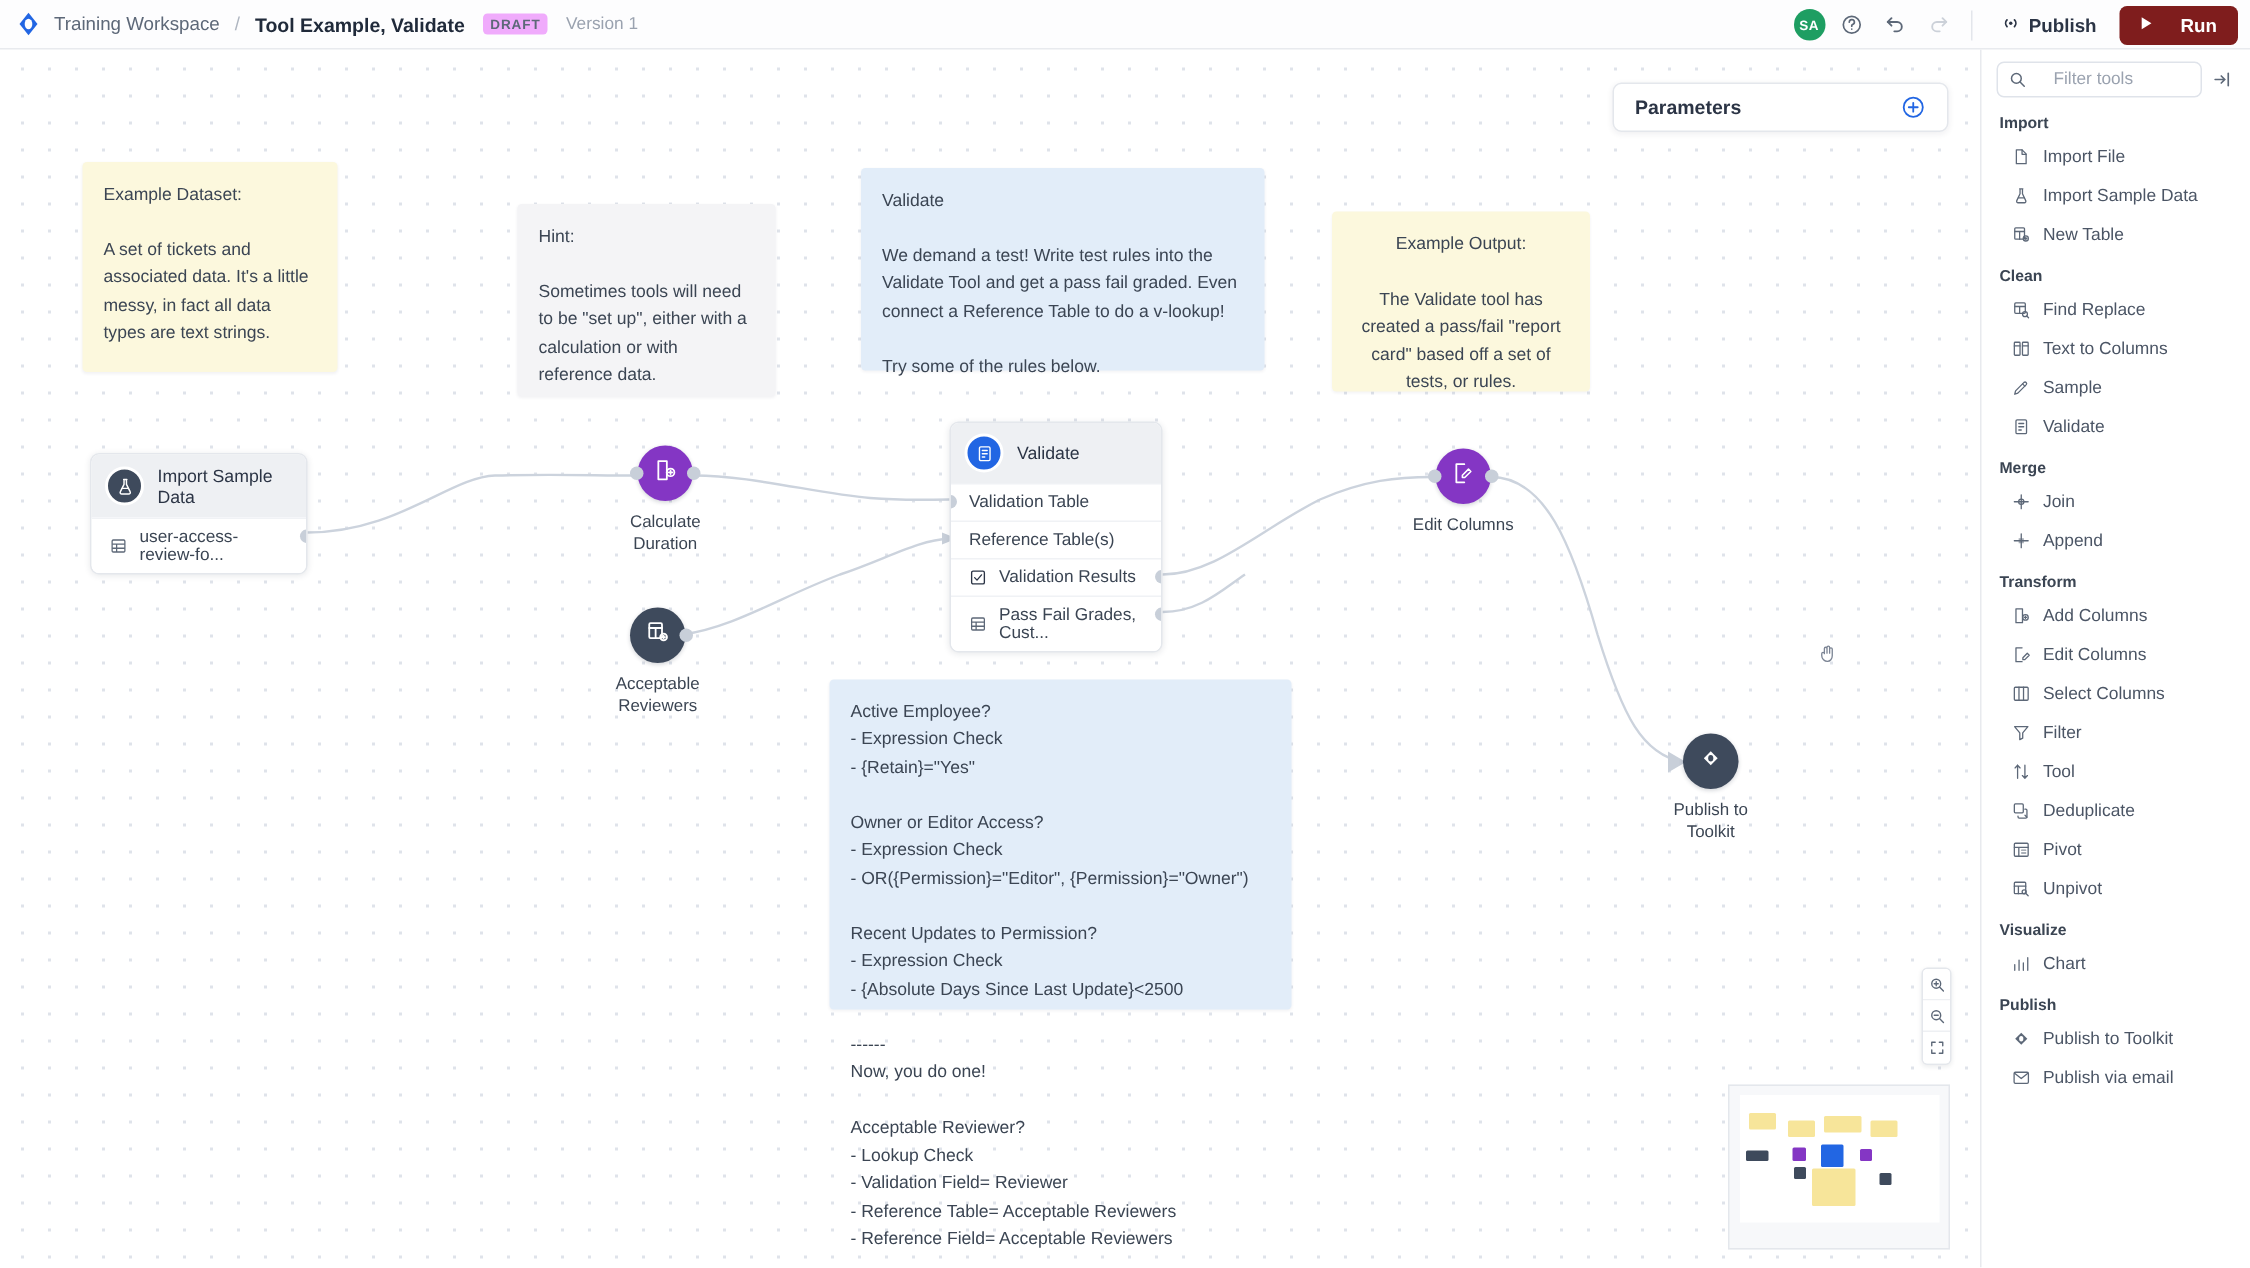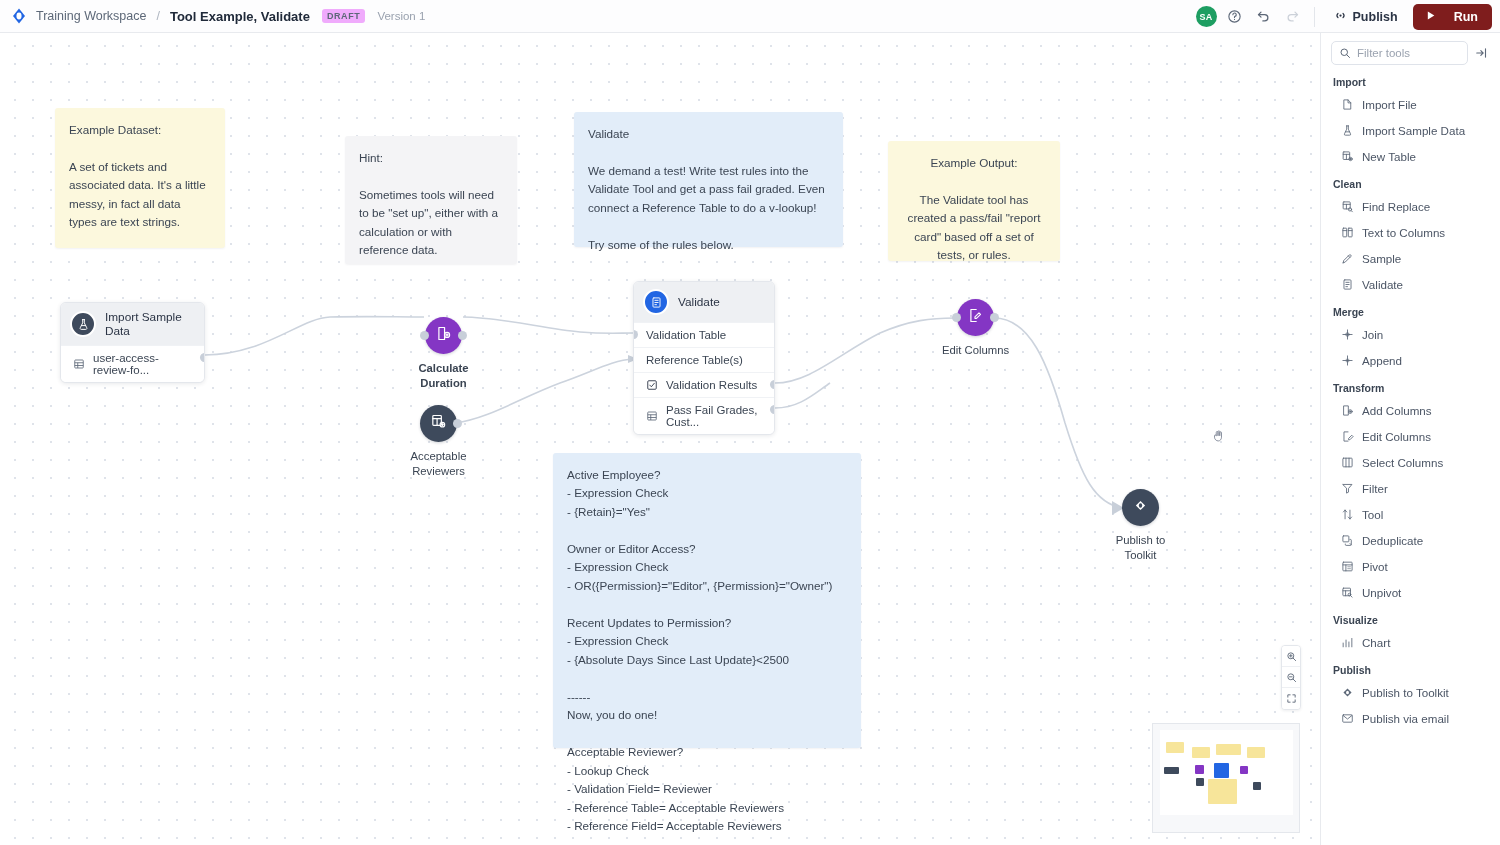--- a/index.html
+++ b/index.html
@@ -147,21 +147,21 @@
   .hand-cursor { position: absolute; color: #7b8494; }
 
   
   .sidebar {
     position: absolute; top: 33px; right: 0; width: 180px; height: 812px;
     background: #fff; border-left: 1px solid #e8eaee; padding: 8px 10px 0 10px;
     overflow: hidden;
   }
   .filter-row { display: flex; align-items: center; gap: 6px; margin-bottom: 11px; }
   .filter-box {
-    flex: 1; display: flex; align-items: center; gap: 6px;
+    flex: 1; display: flex; align-items: center; gap: 18px;
     border: 1px solid #dfe3ea; border-radius: 5px; height: 24px; padding: 0 7px;
     background: #fff;
   }
   .filter-box input {
     border: none; outline: none; font-size: 11.5px; color: #2b3445;
     font-family: "Liberation Sans", sans-serif; width: 100%; background: transparent;
   }
   .filter-box input::placeholder { color: #9aa2af; }
   .collapse-btn {
     width: 16px; height: 16px; display: flex; align-items: center; justify-content: center;
@@ -249,40 +249,49 @@
         <path d="M775,350 C810,350 840,320 880,300 C910,287 932,285 955,285"></path>
         <path d="M775,375 C800,375 815,360 830,350" stroke-dasharray="0"></path>
         <path d="M994,285 C1030,285 1048,330 1065,390 C1082,445 1095,470 1122,475"></path>
       </g>
 
       <path d="M1112,468 L1124,475 L1112,482 Z" fill="#c8cfd9"></path>
 
       <path d="M628,322 L638,326 L628,330 Z" fill="#c8cfd9"></path>
     </svg>
 
+    <div class="params" style="left:1075px; top:22px; width:224px; height:33px;">
+      <span class="ptitle">Parameters</span>
+      <span style="color:#2266e3; display:flex;">
+        <svg width="17" height="17" viewBox="0 0 24 24" fill="none" stroke="currentColor" stroke-width="1.7">
+          <circle cx="12" cy="12" r="9"></circle>
+            <path d="M12 7.8v8.4M7.8 12h8.4" stroke-linecap="round"></path>
+        </svg>
+      </span>
+    </div>
 
     <div class="note grey" style="left:345px; top:103px; width:172px; height:128px;">Hint:
 
 Sometimes tools will need to be "set up", either with a calculation or with reference data.</div>
 
     <div class="note yellow" style="left:55px; top:75px; width:170px; height:140px;">Example Dataset:
 
 A set of tickets and associated data. It's a little messy, in fact all data types are text strings.</div>
 
     <div class="note blue" style="left:574px; top:79px; width:269px; height:135px;">Validate
 
 We demand a test! Write test rules into the Validate Tool and get a pass fail graded. Even connect a Reference Table to do a v-lookup!
 
 Try some of the rules below.</div>
 
     <div class="note yellow" style="left:888px; top:108px; width:172px; height:120px;text-align:center;">Example Output:
 
 The Validate tool has created a pass/fail "report card" based off a set of tests, or rules.</div>
 
-    <div class="note blue" style="left:553px; top:420px; width:308px; height:295px;">Active Employee?
+    <div class="note blue" style="left:553px; top:420px; width:308px; height:220px;">Active Employee?
 - Expression Check
 - {Retain}="Yes"
 
 Owner or Editor Access?
 - Expression Check
 - OR({Permission}="Editor", {Permission}="Owner")
 
 Recent Updates to Permission?
 - Expression Check
 - {Absolute Days Since Last Update}&lt;2500
@@ -311,21 +320,21 @@
           <svg width="12" height="12" viewBox="0 0 24 24" fill="none" stroke="currentColor" stroke-width="1.7">
             <rect x="3.5" y="4" width="17" height="16" rx="1.5"></rect>
               <path d="M3.5 9.5h17M9.5 9.5V20M3.5 15h17"></path>
           </svg>
         </span>
         <span>user-access-review-fo...</span>
         <span class="port r" style="top:7px;"></span>
       </div>
     </div>
 
-    <div class="cnode" style="left:406px; top:284px; width:75px;font-weight:bold;">
+    <div class="cnode" style="left:406px; top:264px; width:75px;">
       <div class="disc purple">
         <span class="port l"></span>
         <span class="port r"></span>
         <span>
           <svg width="17" height="17" viewBox="0 0 24 24" fill="none" stroke="#fff" stroke-width="1.7" stroke-linecap="round" stroke-linejoin="round">
             <path d="M5.5 3.5h8l0 17h-8z"></path>
               <circle cx="17" cy="14" r="3.6"></circle>
               <path d="M17 12.4v3.2M15.4 14h3.2"></path>
           </svg>
         </span>

